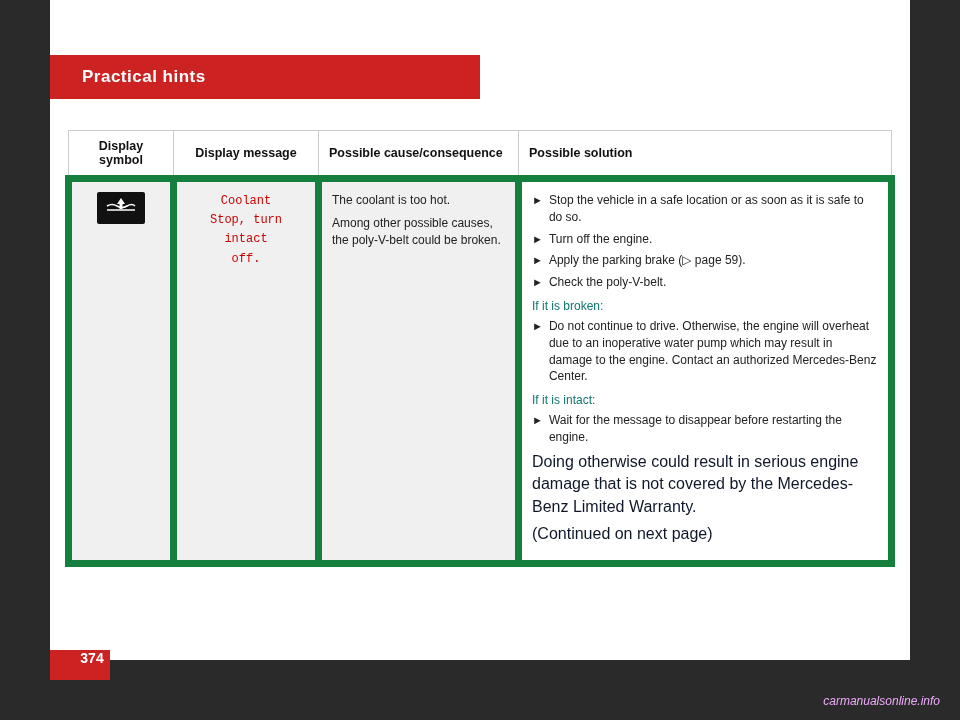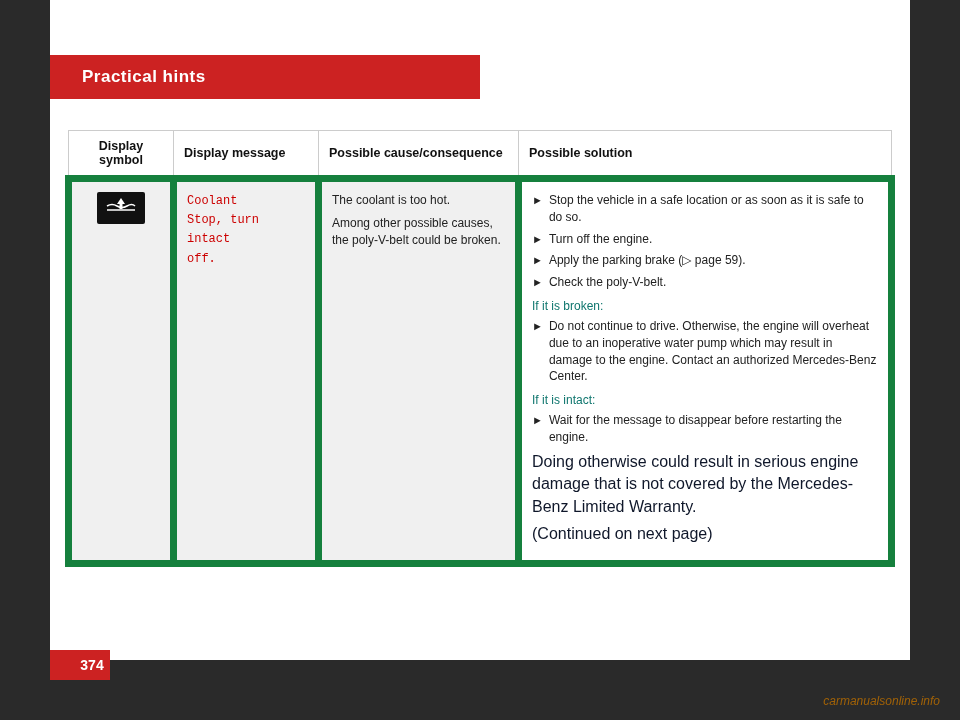--- a/index.html
+++ b/index.html
@@ -90,20 +90,21 @@
       background: #f0f0f0;
     }
 
     .display-symbol-cell {
       width: 105px;
       text-align: center;
     }
 
     .display-message-cell {
       width: 145px;
+      text-align: center;
     }
 
     .cause-cell {
       width: 200px;
     }
 
     .solution-cell {
       width: auto;
       background: #ffffff !important;
     }
@@ -164,36 +165,36 @@
     }
 
     .page-number-box {
       position: absolute;
       bottom: 40px;
       left: 50px;
       width: 60px;
       height: 30px;
       background: #cc2222;
       display: flex;
-      align-items: center;
+      align-items: flex-start;
       justify-content: center;
       padding-left: 24px;
     }
 
     .page-number-text {
       color: #ffffff;
       font-weight: bold;
       font-size: 14px;
     }
 
     .watermark {
       position: absolute;
       bottom: 12px;
       right: 20px;
-      color: #a16207;
+      color: #f0abfc;
       font-size: 12px;
       font-style: italic;
     }
 
     .cause-para {
       margin-bottom: 6px;
       font-size: 12px;
       line-height: 1.4;
     }
   </style>

